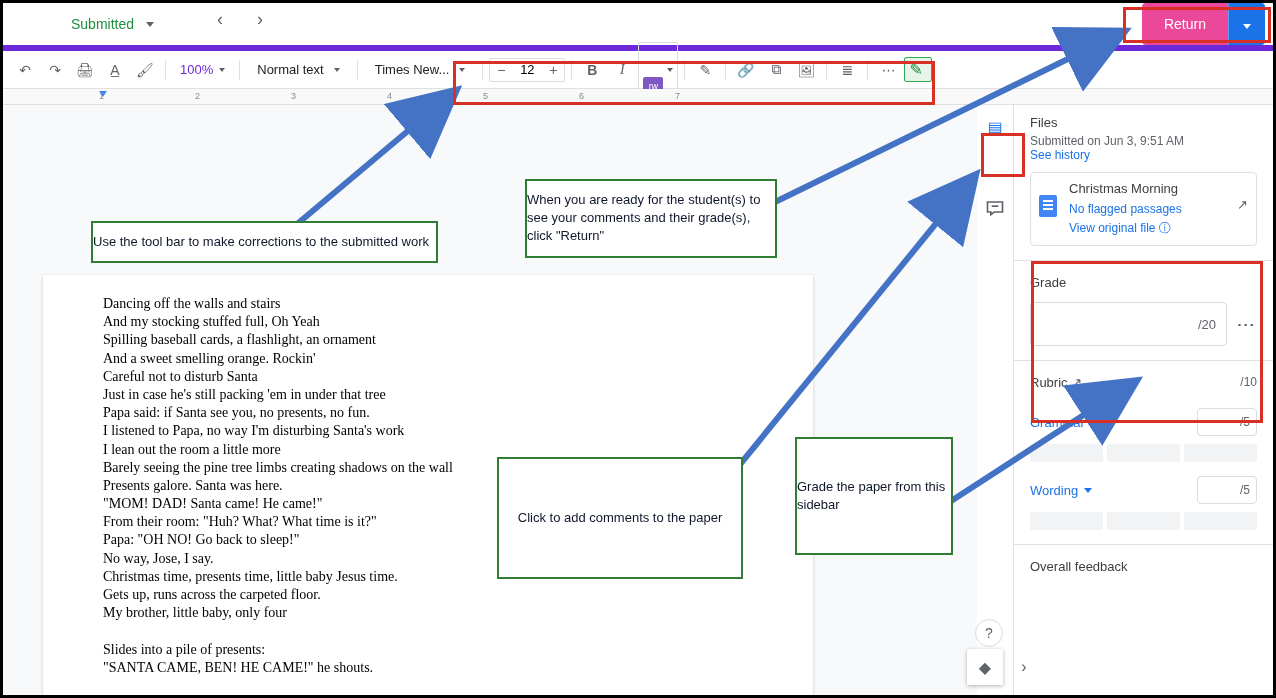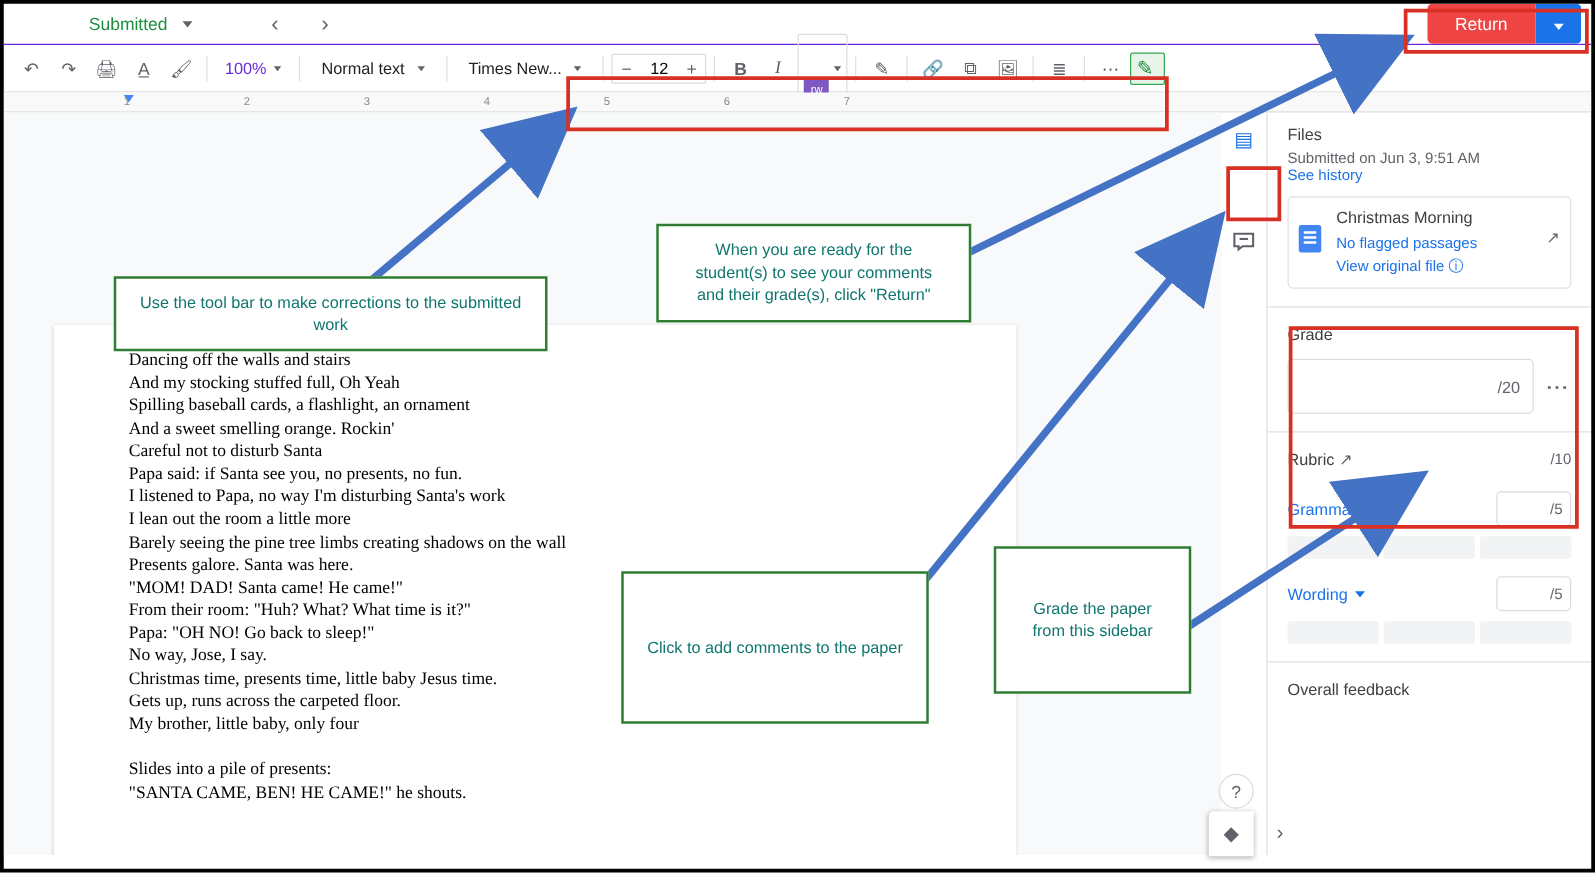--- a/index.html
+++ b/index.html
@@ -1,25 +1,25 @@
 <!DOCTYPE html>
 <html><head>
 <meta charset="utf-8">
 <style>
   * { box-sizing: border-box; margin: 0; padding: 0; }
   body { font-family: Arial, sans-serif; background: #fff; width: 1276px; height: 698px; overflow: hidden; border: 3px solid #000; position: relative; }
   
   
-  .topbar { height: 33px; display: flex; align-items: center; border-bottom: 1px solid #6d28d9; padding: 0 8px; }
+  .topbar { height: 48px; display: flex; border-bottom: 6px solid #6d28d9; padding: 0 8px; }
   .submitted-btn { color: #1e8e3e; font-weight: 500; font-size: 14px; padding: 8px 10px; display: flex; align-items: center; gap: 12px; margin-left: 50px; }
   .submitted-btn .tri { border-left: 4px solid transparent; border-right: 4px solid transparent; border-top: 5px solid #5f6368; }
   .nav-arrows { display: flex; gap: 8px; margin-left: 40px; }
   .nav-arrow { width: 32px; height: 32px; display: flex; align-items: center; justify-content: center; color: #5f6368; font-size: 18px; cursor: pointer; border-radius: 50%; }
   .return-group { margin-left: auto; display: flex; }
-  .return-btn { background: #ef4444; color: #fff; border: none; font-size: 14px; font-weight: 500; padding: 8px 22px; border-radius: 4px 0 0 4px; cursor: pointer; }
+  .return-btn { background: #ec4899; color: #fff; border: none; font-size: 14px; font-weight: 500; padding: 8px 22px; border-radius: 4px 0 0 4px; cursor: pointer; }
   .return-drop { background: #1a73e8; color: #fff; border: none; border-left: 1px solid rgba(255,255,255,0.3); padding: 8px 14px; border-radius: 0 4px 4px 0; cursor: pointer; }
   .return-drop .tri { border-left: 4px solid transparent; border-right: 4px solid transparent; border-top: 5px solid #fff; display: inline-block; }
   
   
   .toolbar { height: 38px; display: flex; align-items: center; border-bottom: 1px solid #e0e0e0; padding: 0 8px; gap: 2px; }
   .tool-btn { width: 28px; height: 26px; display: flex; align-items: center; justify-content: center; color: #5f6368; font-size: 14px; cursor: pointer; border-radius: 2px; }
   .tool-sep { width: 1px; height: 20px; background: #e0e0e0; margin: 0 4px; }
   .zoom { font-size: 13px; color: #6d28d9; padding: 4px 8px; display: flex; align-items: center; gap: 6px; }
   .zoom .tri, .style-select .tri, .font-select .tri { border-left: 3px solid transparent; border-right: 3px solid transparent; border-top: 4px solid #5f6368; }
   .style-select, .font-select { font-size: 13px; color: #202124; padding: 4px 10px; display: flex; align-items: center; gap: 10px; border: 1px solid transparent; }
@@ -64,21 +64,21 @@
   .rubric-row { display: flex; justify-content: space-between; margin-top: 4px; }
   .rubric-crit { color: #1a73e8; font-size: 13px; display: flex; align-items: center; gap: 6px; cursor: pointer; }
   .rubric-crit .tri { border-left: 4px solid transparent; border-right: 4px solid transparent; border-top: 5px solid #1a73e8; }
   .rubric-score { border: 1px solid #dadce0; border-radius: 4px; width: 60px; height: 28px; display: flex; align-items: center; justify-content: flex-end; padding-right: 6px; font-size: 12px; color: #5f6368; }
   .rubric-bars { display: flex; gap: 4px; margin-top: 8px; }
   .rubric-bar { flex: 1; height: 18px; background: #f1f3f4; border-radius: 2px; }
   
   
   .annotation-layer { position: absolute; inset: 0; pointer-events: none; }
   .hl-red { position: absolute; border: 3px solid #d93025; }
-  .callout { position: absolute; border: 2px solid #2e7d32; background: #fff; color: #0f766e; font-size: 13px; text-align: center; padding: 10px 17px; line-height: 1.4; font-family: Arial, sans-serif; }
+  .callout { position: absolute; border: 2px solid #2e7d32; background: #fff; color: #0f172a; font-size: 13px; padding: 10px 0; line-height: 1.4; font-family: Arial, sans-serif; }
   .arrow-svg { position: absolute; inset: 0; width: 100%; height: 100%; }
   
   .help-btn { position: absolute; right: 270px; bottom: 48px; width: 28px; height: 28px; border: 1px solid #dadce0; border-radius: 50%; display: flex; align-items: center; justify-content: center; color: #5f6368; font-size: 14px; background: #fff; }
   .explore-btn { position: absolute; right: 270px; bottom: 10px; width: 36px; height: 36px; background: #fff; box-shadow: 0 1px 4px rgba(0,0,0,0.3); border-radius: 4px 0 0 0; display: flex; align-items: center; justify-content: center; color: #5f6368; }
   .collapse-btn { position: absolute; right: 270px; bottom: 10px; transform: translateX(36px); width: 30px; height: 36px; display: flex; align-items: center; justify-content: center; color: #5f6368; cursor: pointer; }
 </style>
 </head>
 <body>
 
 <div class="topbar">
@@ -159,20 +159,21 @@
 
 <div class="body-row">
 
   <div class="doc-area">
     <div class="doc-page" id="doc-page">
         <p>Dancing off the walls and stairs</p>
         <p>And my stocking stuffed full, Oh Yeah</p>
         <p>Spilling baseball cards, a flashlight, an ornament</p>
         <p>And a sweet smelling orange.  Rockin'</p>
         <p>Careful not to disturb Santa</p>
+        <p>Just in case he's still packing 'em in under that tree</p>
         <p>Papa said: if Santa see you, no presents, no fun.</p>
         <p>I listened to Papa, no way I'm disturbing Santa's work</p>
         <p>I lean out the room a little more</p>
         <p>Barely seeing the pine tree limbs creating shadows on the wall</p>
         <p>Presents galore.  Santa was here.</p>
         <p>"MOM!  DAD! Santa came!  He came!"</p>
         <p>From their room: "Huh? What? What time is it?"</p>
         <p>Papa: "OH NO!  Go back to sleep!"</p>
         <p>No way, Jose, I say.</p>
         <p>Christmas time, presents time, little baby Jesus time.</p>

